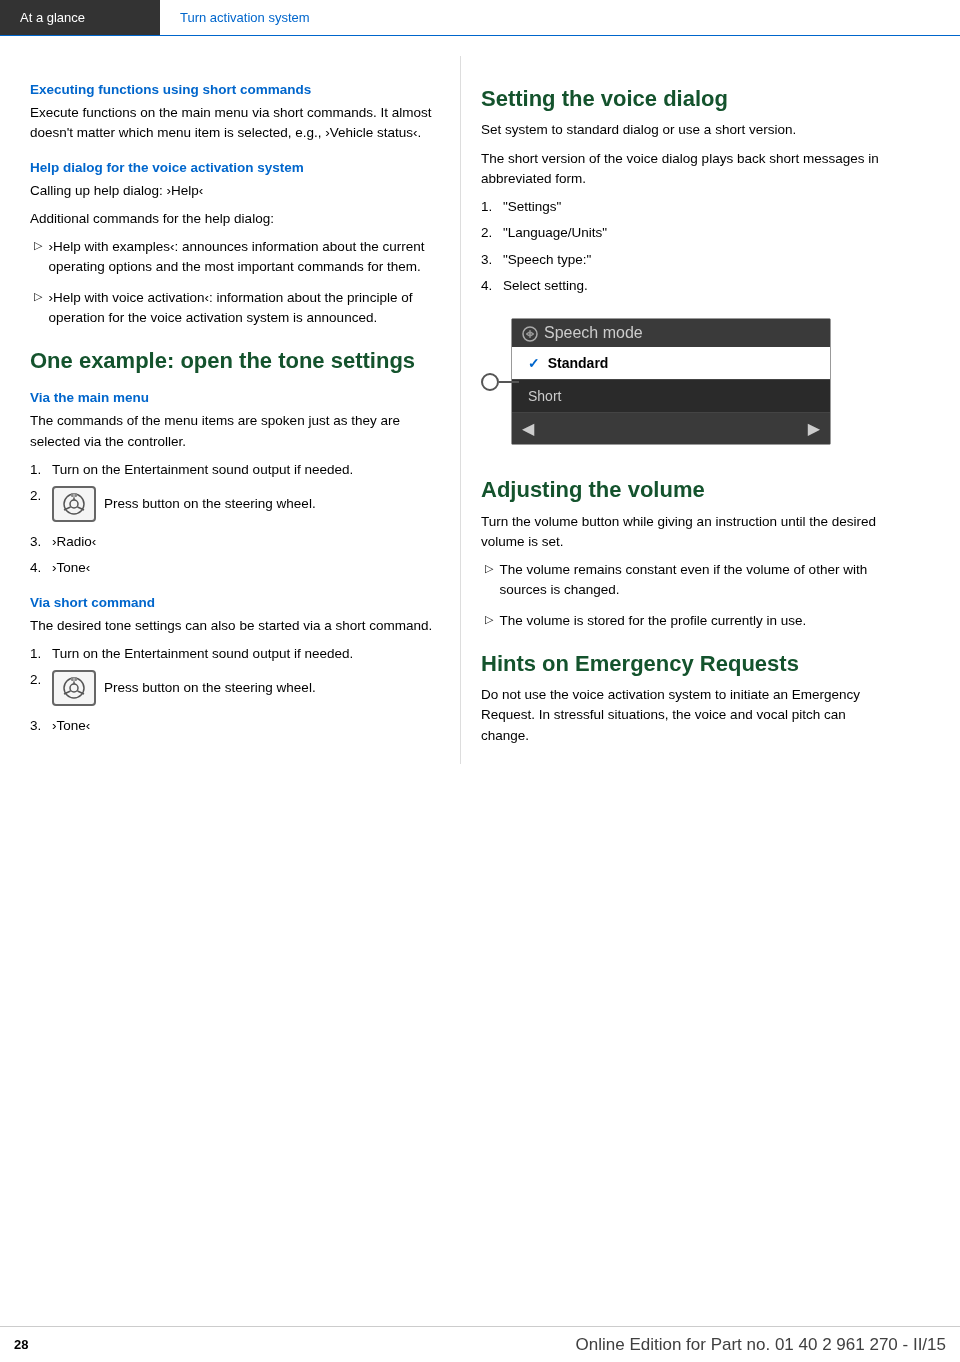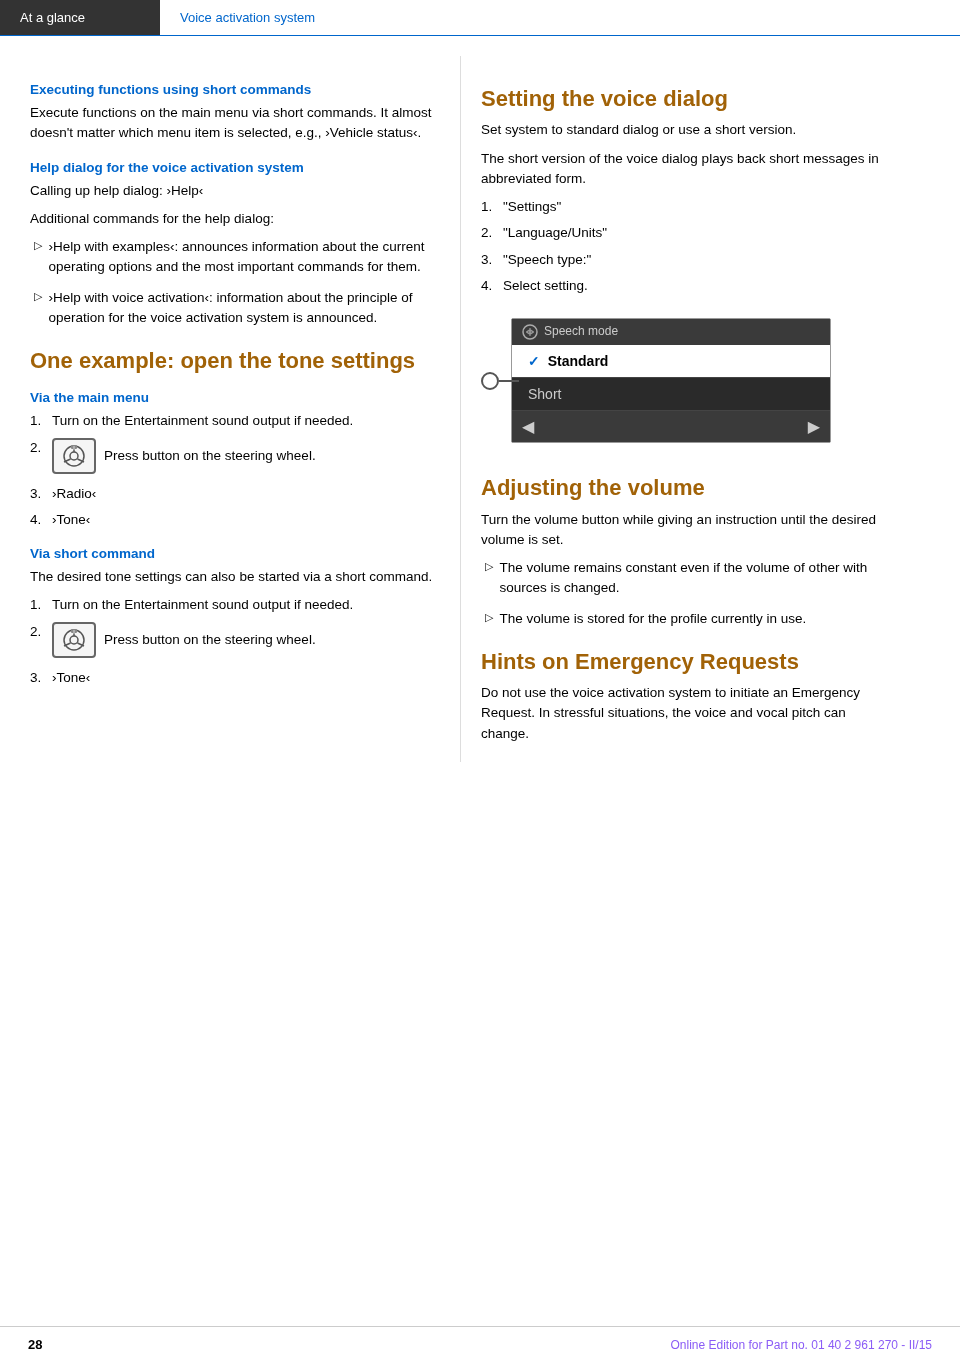--- a/index.html
+++ b/index.html
@@ -58,21 +58,21 @@
     
     .section-heading-blue {
       color: #0066cc;
       font-size: 13.5px;
       font-weight: bold;
       margin-bottom: 6px;
       margin-top: 16px;
     }
 
     .section-heading-large {
-      color: #a16207;
+      color: #14532d;
       font-size: 22px;
       font-weight: bold;
       margin-bottom: 8px;
       margin-top: 20px;
       line-height: 1.2;
     }
 
     p {
       font-size: 13.5px;
       line-height: 1.5;
@@ -147,24 +147,24 @@
       max-width: 320px;
       margin: 12px 0;
       border: 1px solid #999;
       background: #2a2a2a;
       border-radius: 2px;
       overflow: hidden;
     }
     .screen-title-bar {
       background: #3a3a3a;
       color: #ccc;
-      font-size: 12px;
+      font-size: 16px;
       padding: 5px 10px;
       display: flex;
-      align-items: flex-start;
+      align-items: flex-end;
       gap: 6px;
     }
     .screen-title-bar svg {
       width: 16px;
       height: 16px;
     }
     .screen-body {
       padding: 0;
     }
     .screen-item {
@@ -201,42 +201,42 @@
     
     .footer {
       position: absolute;
       bottom: 0;
       left: 0;
       right: 0;
       height: 36px;
       display: flex;
       align-items: center;
       justify-content: space-between;
-      padding: 0 28px;
+      padding: 0 14px;
       border-top: 1px solid #ccc;
     }
     .footer-page {
       font-size: 13px;
       color: #000;
       font-weight: bold;
     }
     .footer-text {
-      font-size: 12px;
-      color: #8b5cf6;
+      font-size: 17px;
+      color: #404040;
     }
   </style>
 </head>
 <body>
 
 <div class="header">
   <div class="header-left">
     <span>At a glance</span>
   </div>
   <div class="header-right">
-    <span>Voice activation system</span>
+    <span>Turn activation system</span>
   </div>
 </div>
 
 <div class="content">
 
   <div class="col-left">
 
     <div class="section-heading-blue">Executing functions using short commands</div>
     <p>Execute functions on the main menu via short commands. It almost doesn't matter which menu item is selected, e.g., ›Vehicle status‹.</p>
 
@@ -249,20 +249,21 @@
       <span class="bullet-text">›Help with examples‹: announces information about the current operating options and the most important commands for them.</span>
     </div>
     <div class="bullet-item">
       <span class="bullet-arrow">▷</span>
       <span class="bullet-text">›Help with voice activation‹: information about the principle of operation for the voice activation system is announced.</span>
     </div>
 
     <div class="section-heading-large">One example: open the tone settings</div>
 
     <div class="section-heading-blue">Via the main menu</div>
+    <p>The commands of the menu items are spoken just as they are selected via the controller.</p>
 
     <ol class="numbered-list">
       <li>
         <span class="num">1.</span>
         <span class="num-content">Turn on the Entertainment sound output if needed.</span>
       </li>
       <li>
         <span class="num">2.</span>
         <span class="num-content steering-btn">
           <span class="steering-icon">

